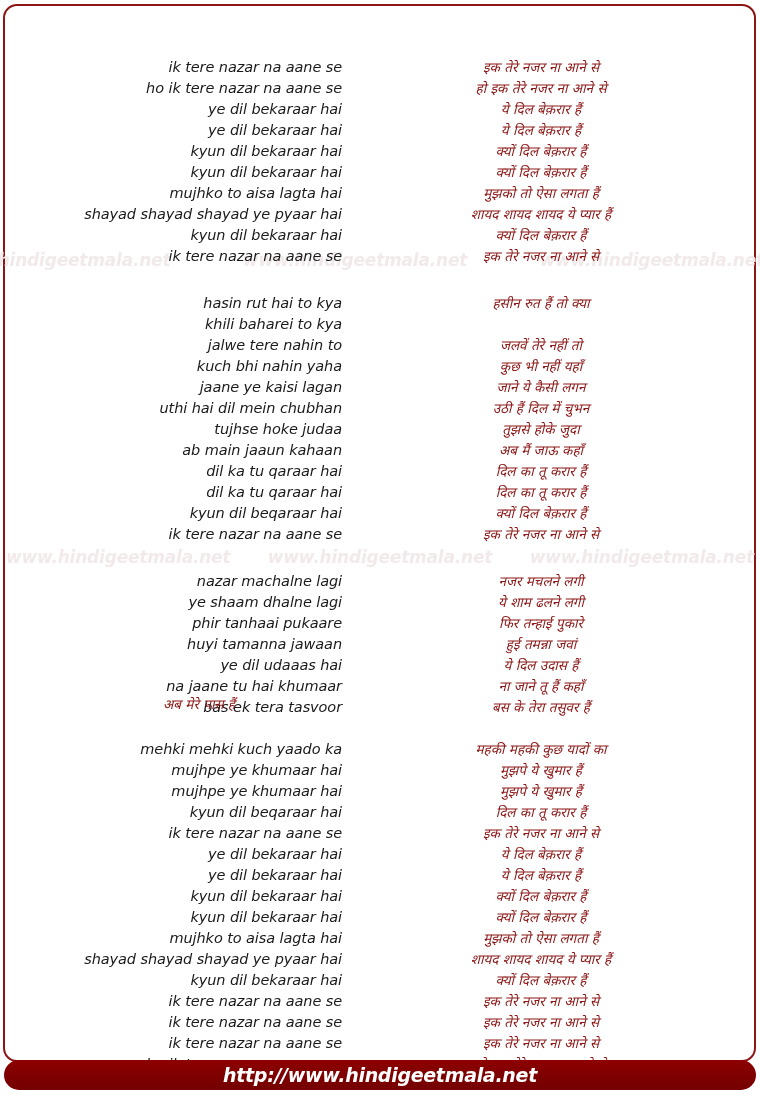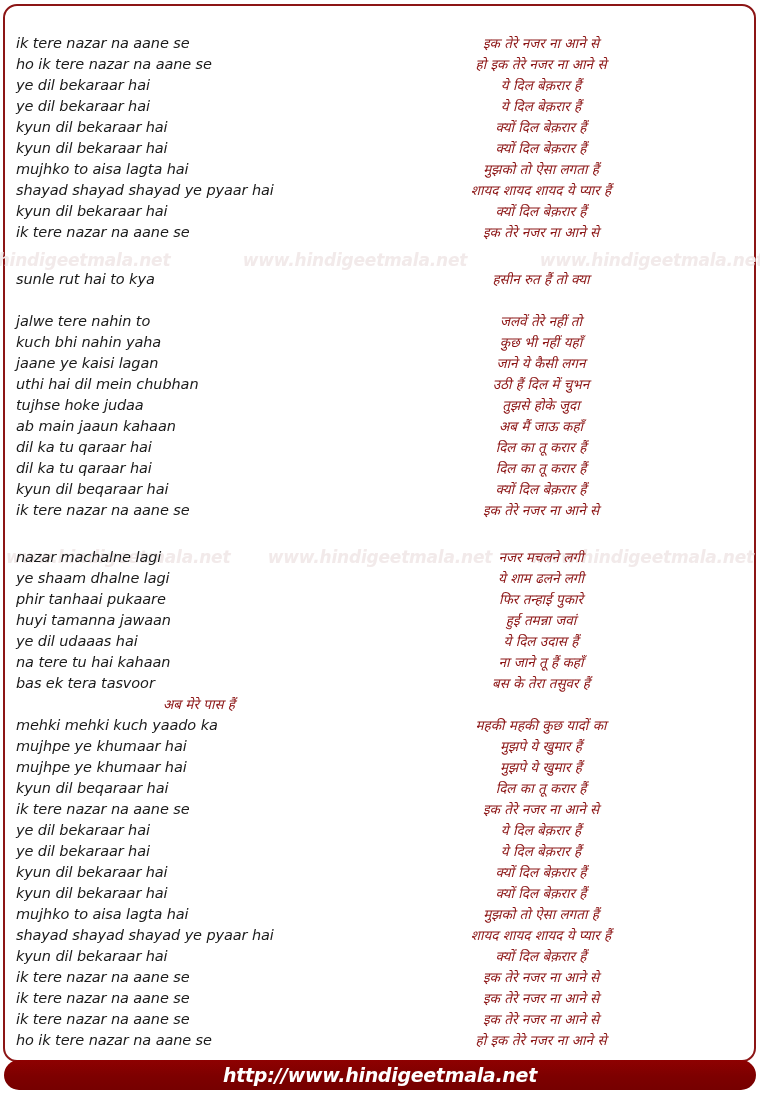--- a/index.html
+++ b/index.html
@@ -58,28 +58,29 @@
     display: flex;
     align-items: baseline;
     height: 21px;
     line-height: 21px;
   }
 
   .col-roman {
     width: 45%;
     padding-left: 16px;
     box-sizing: border-box;
-    text-align: left;
+    text-align: right;
     font-family: "DejaVu Sans", sans-serif;
     font-style: italic;
     font-size: 14.5px;
     font-weight: 400;
     color: #1a1a1a;
     white-space: nowrap;
     letter-spacing: -0.1px;
+    margin-top: 24px;
   }
 
   .col-hindi {
     width: 55%;
     padding-right: 20px;
     box-sizing: border-box;
     text-align: center;
     font-family: "DejaVu Sans", sans-serif;
     font-style: italic;
     font-size: 13.5px;
@@ -204,24 +205,25 @@
           <div class="col-roman">kyun dil bekaraar hai</div>
           <div class="col-hindi">क्यों दिल बेक़रार हैं</div>
         </div>
         <div class="lyric-row">
           <div class="col-roman">ik tere nazar na aane se</div>
           <div class="col-hindi">इक तेरे नजर ना आने से</div>
         </div>
       </div>
       <div class="stanza">
         <div class="lyric-row">
-          <div class="col-roman">sunle rut hai to kya</div>
+          <div class="col-roman">hasin rut hai to kya</div>
           <div class="col-hindi">हसीन रुत हैं तो क्या</div>
         </div>
         <div class="lyric-row">
+          <div class="col-roman">khili baharei to kya</div>
         </div>
         <div class="lyric-row">
           <div class="col-roman">jalwe tere nahin to</div>
           <div class="col-hindi">जलवें तेरे नहीं तो</div>
         </div>
         <div class="lyric-row">
           <div class="col-roman">kuch bhi nahin yaha</div>
           <div class="col-hindi">कुछ भी नहीं यहाँ</div>
         </div>
         <div class="lyric-row">
@@ -272,21 +274,21 @@
         </div>
         <div class="lyric-row">
           <div class="col-roman">huyi tamanna jawaan</div>
           <div class="col-hindi">हुई तमन्ना जवां</div>
         </div>
         <div class="lyric-row">
           <div class="col-roman">ye dil udaaas hai</div>
           <div class="col-hindi">ये दिल उदास हैं</div>
         </div>
         <div class="lyric-row">
-          <div class="col-roman">na tere tu hai kahaan</div>
+          <div class="col-roman">na jaane tu hai khumaar</div>
           <div class="col-hindi">ना जाने तू हैं कहाँ</div>
         </div>
         <div class="lyric-row">
           <div class="col-roman">bas ek tera tasvoor</div>
           <div class="col-hindi">बस के तेरा तसुवर हैं</div>
         </div>
         <div class="lyric-row">
           <div class="col-hindi">अब मेरे पास हैं</div>
         </div>
         <div class="lyric-row">

